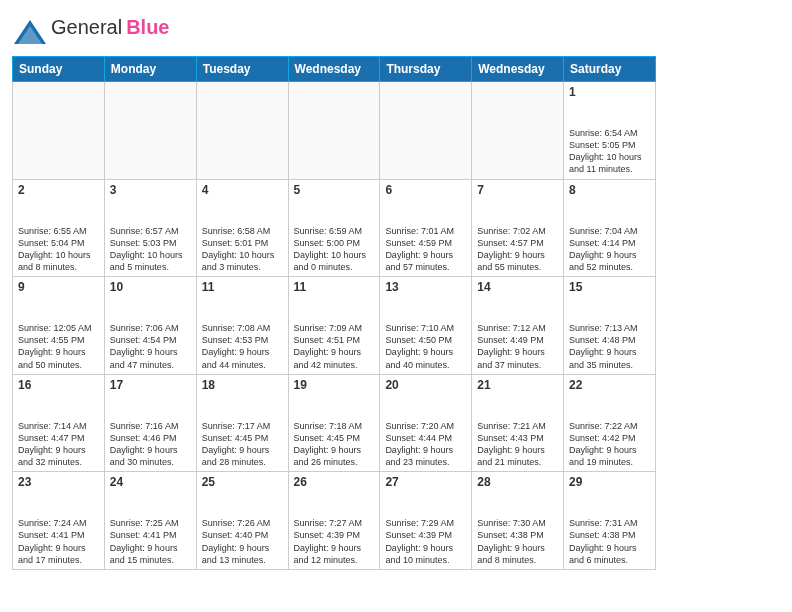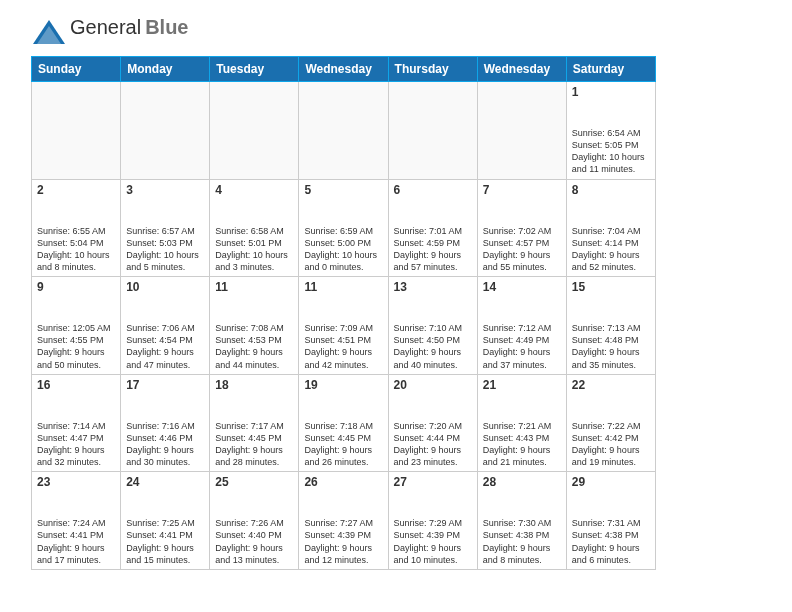--- a/index.html
+++ b/index.html
@@ -6,21 +6,21 @@
     body {
       font-family: Arial, sans-serif;
       background: #fff;
       width: 792px;
       height: 612px;
       overflow: hidden;
     }
     .page {
       width: 676px;
       min-height: 612px;
-      padding: 16px 20px 10px 31px;
+      padding: 16px 20px 10px 12px;
     }
     .header-section {
       display: flex;
       justify-content: space-between;
       align-items: flex-start;
       margin-bottom: 10px;
     }
     .logo-area {
       display: flex;
       flex-direction: column;
@@ -105,21 +105,21 @@
     <div class="logo-area">
       <div class="logo-wrapper">
         <div class="logo-icon">
           <svg width="36" height="28" viewBox="0 0 36 28">
             <polygon points="18,2 34,26 2,26" fill="#1a6faf"></polygon>
             <polygon points="18,8 30,26 6,26" fill="white" opacity="0.3"></polygon>
           </svg>
         </div>
         <div class="logo">
           <span style="font-size:20px;color:#333;font-weight:normal;">General</span>
-          <span style="font-size:20px;color:#737373;font-weight:bold;">Blue</span>
+          <span style="font-size:20px;color:#ec4899;font-weight:bold;">Blue</span>
         </div>
       </div>
     </div>
     <div class="title-area">
       <div class="calendar-title"></div>
       <div class="calendar-subtitle"></div>
     </div>
   </div>
 
   <table class="calendar">

